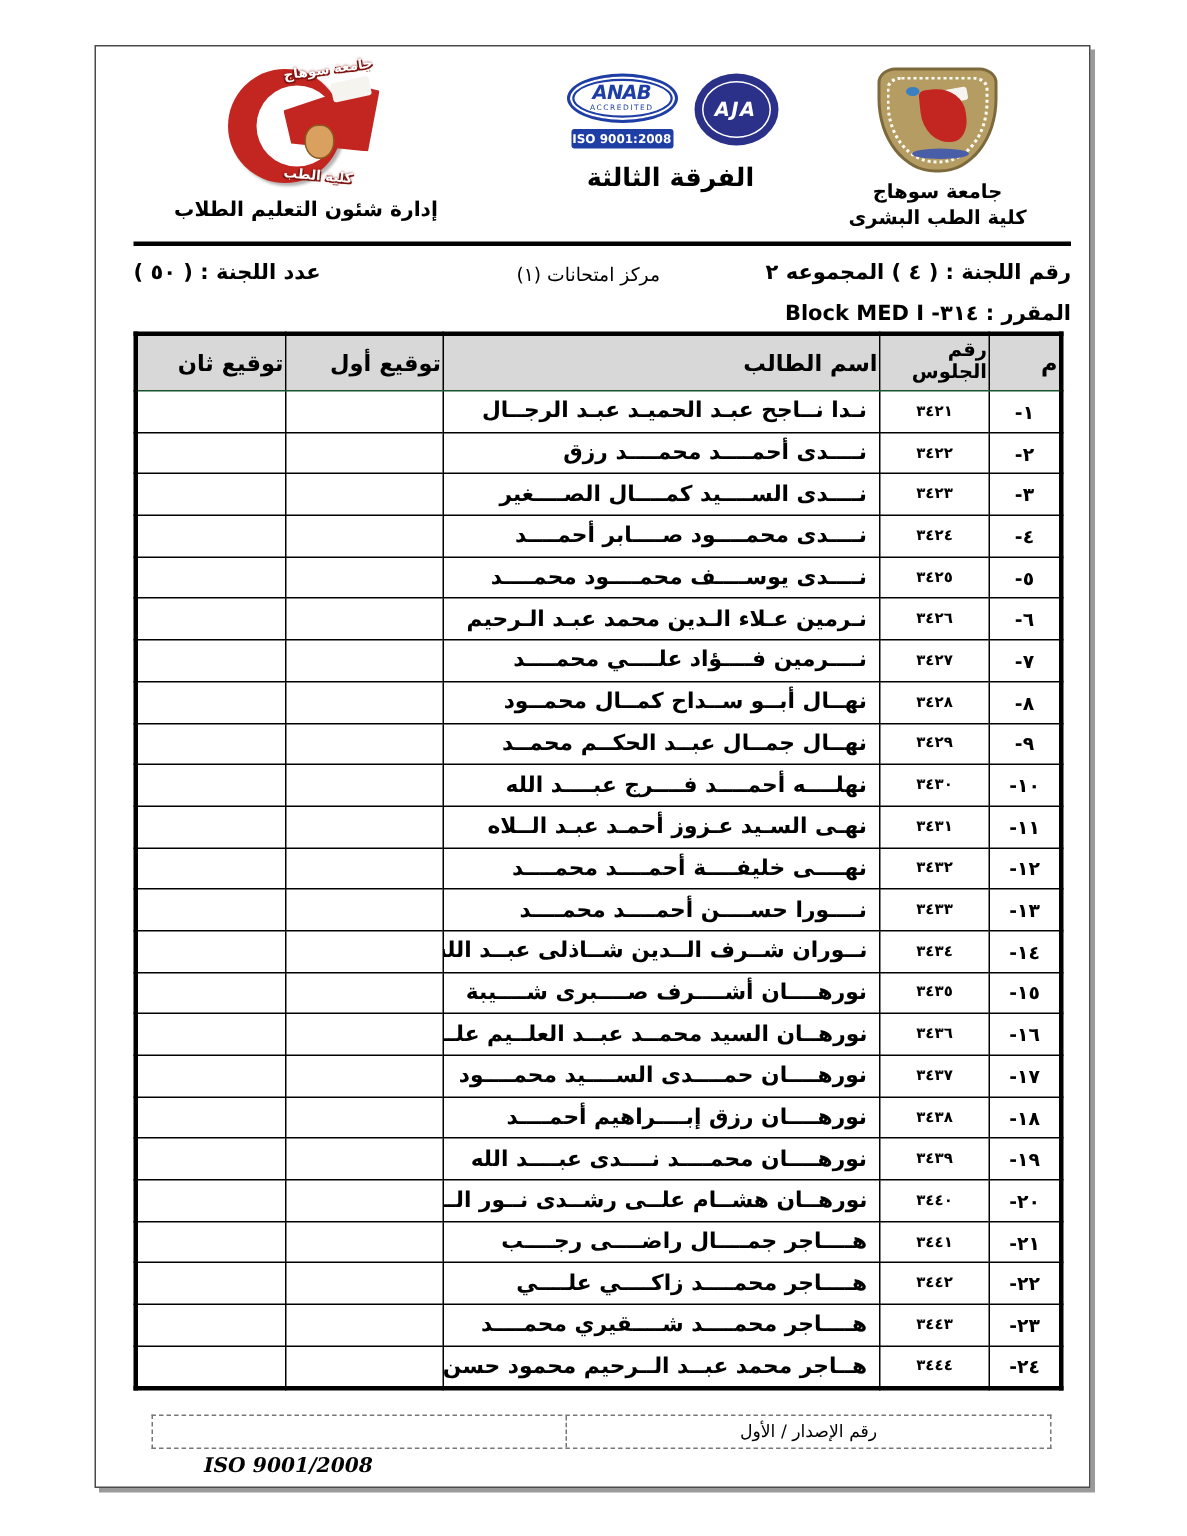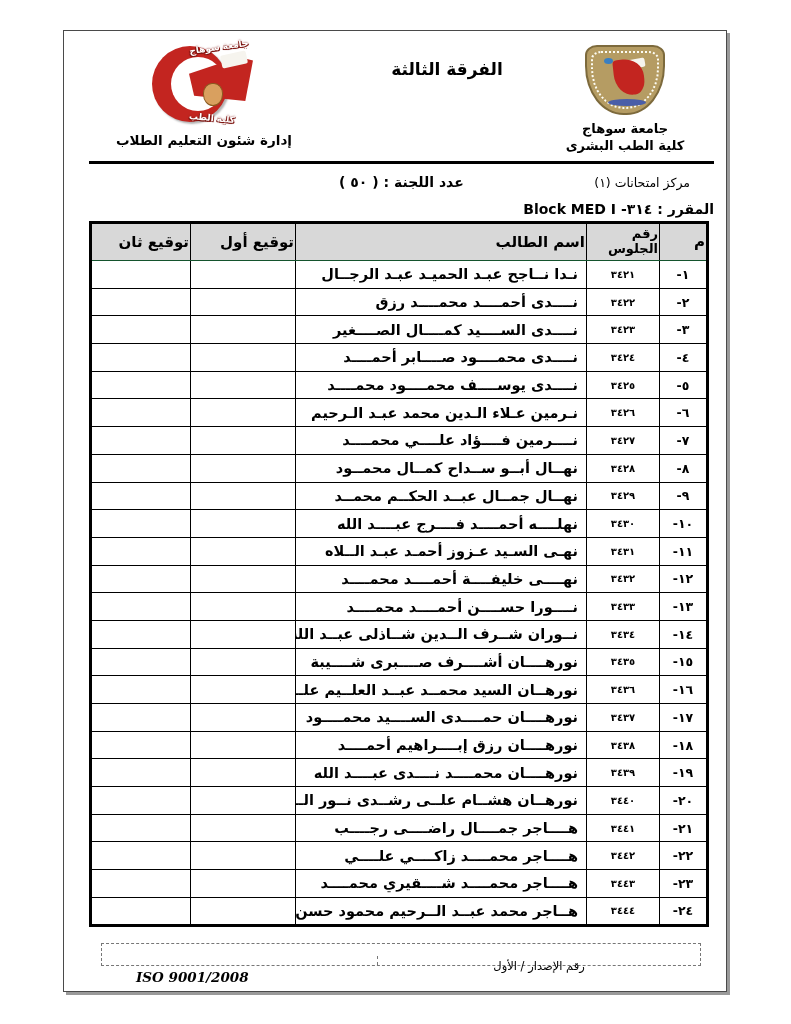--- a/index.html
+++ b/index.html
@@ -93,21 +93,21 @@
   td.c0 { text-align:center; font-size:12.5px; font-weight:bold; }
   td.c1 { text-align:center; font-size:10px; font-weight:bold; letter-spacing:4px; }
   td.c2 { text-align:right; padding:0 8px 0 4px; font-size:14.5px; font-weight:bold; white-space:nowrap; }
   col.w0 { width:48px; } col.w1 { width:73px; } col.w2 { width:291px; }
   col.w3 { width:105px; } col.w4 { width:100px; }
 
   
   .issue-box { position:absolute; top:912px; left:37px; width:600px; height:23px;
     border:1px dashed #777; display:flex; direction:rtl; font-size:11.5px; }
   .issue-cell { line-height:21px; text-align:center; }
-  .issue-no { width:54%; border-left:1px dashed #777;margin-top:12px; }
+  .issue-no { width:54%; border-left:1px dashed #777; }
   .issue-date { width:46%; }
   .iso-note { position:absolute; top:938px; left:72px;
     font-family:"DejaVu Serif", serif; font-style:italic; font-weight:bold; font-size:13.5px; }
 </style>
 </head>
 <body>
 
 <div class="page">
   <div class="sheet">
 
@@ -119,40 +119,54 @@
         <div class="shield-red"></div>
         <div class="shield-banner"></div>
       </div>
       <div class="uni-name" dir="rtl">
         <div>جامعة سوهاج</div>
         <div>كلية الطب البشرى</div>
       </div>
     </div>
 
     <div class="center-block">
+      <div class="cert-row">
+        <div class="anab">
+          <div class="anab-oval">
+            <div class="anab-word">ANAB</div>
+            <div class="anab-sub">ACCREDITED</div>
+          </div>
+          <div class="anab-iso">ISO 9001:2008</div>
+        </div>
+        <div class="aja">
+          <div class="aja-ring"></div>
+          <div class="aja-word">AJA</div>
+        </div>
+      </div>
       <div class="grade-title" dir="rtl">الفرقة الثالثة</div>
     </div>
 
     <div class="admin-block">
       <div class="crescent">
         <div class="cres-ring"></div>
         <div class="cres-hole"></div>
         <div class="cres-flag"></div>
         <div class="cres-flag-white"></div>
         <div class="cres-face"></div>
         <div class="cres-txt-top">جامعة سوهاج</div>
         <div class="cres-txt-bot">كلية الطب</div>
       </div>
       <div class="admin-name">إدارة شئون التعليم الطلاب</div>
     </div>
 
     <div class="head-rule"></div>
 
     <div class="info">
       <div class="info-row">
+        <div class="info-cell i-right">رقم اللجنة : ( ٤ ) المجموعه ٢</div>
         <div class="info-cell i-mid">مركز امتحانات (١)</div>
         <div class="info-cell i-left">عدد اللجنة : ( ٥٠ )</div>
       </div>
       <div class="info-row">
         <div class="info-cell i-right">المقرر : ٣١٤- Block MED I</div>
       </div>
     </div>
 
     <table class="student-table">
       <colgroup>

